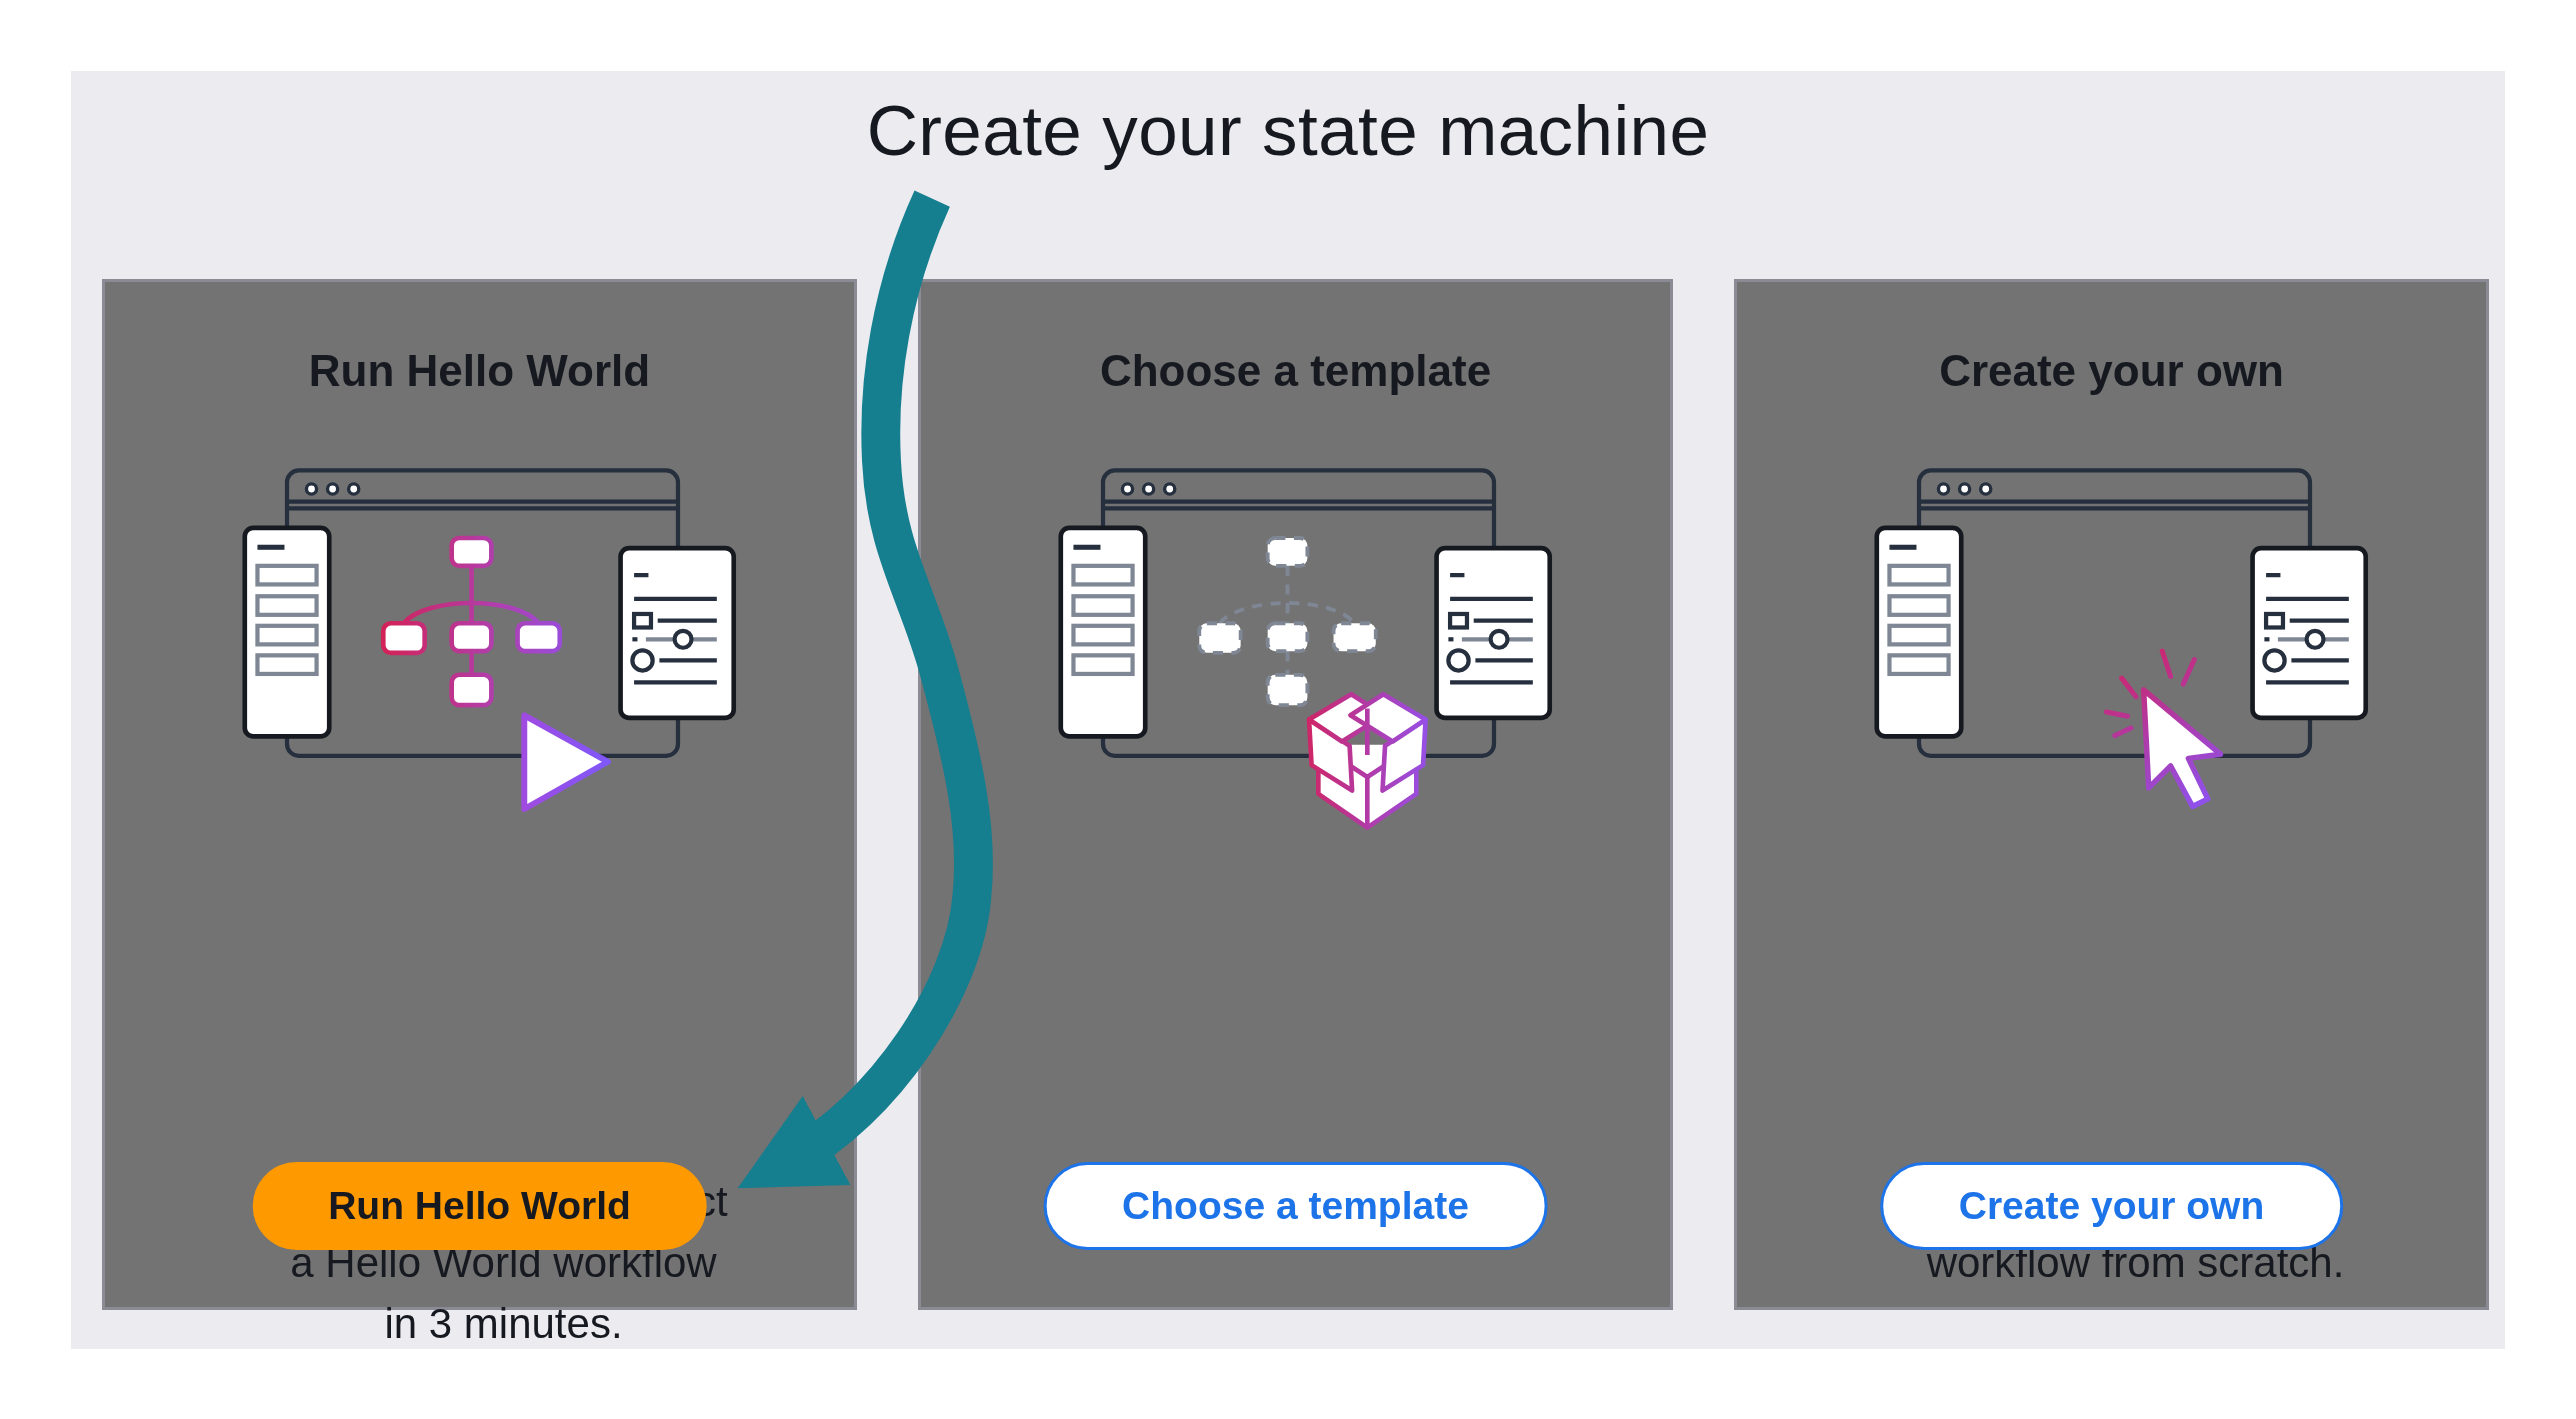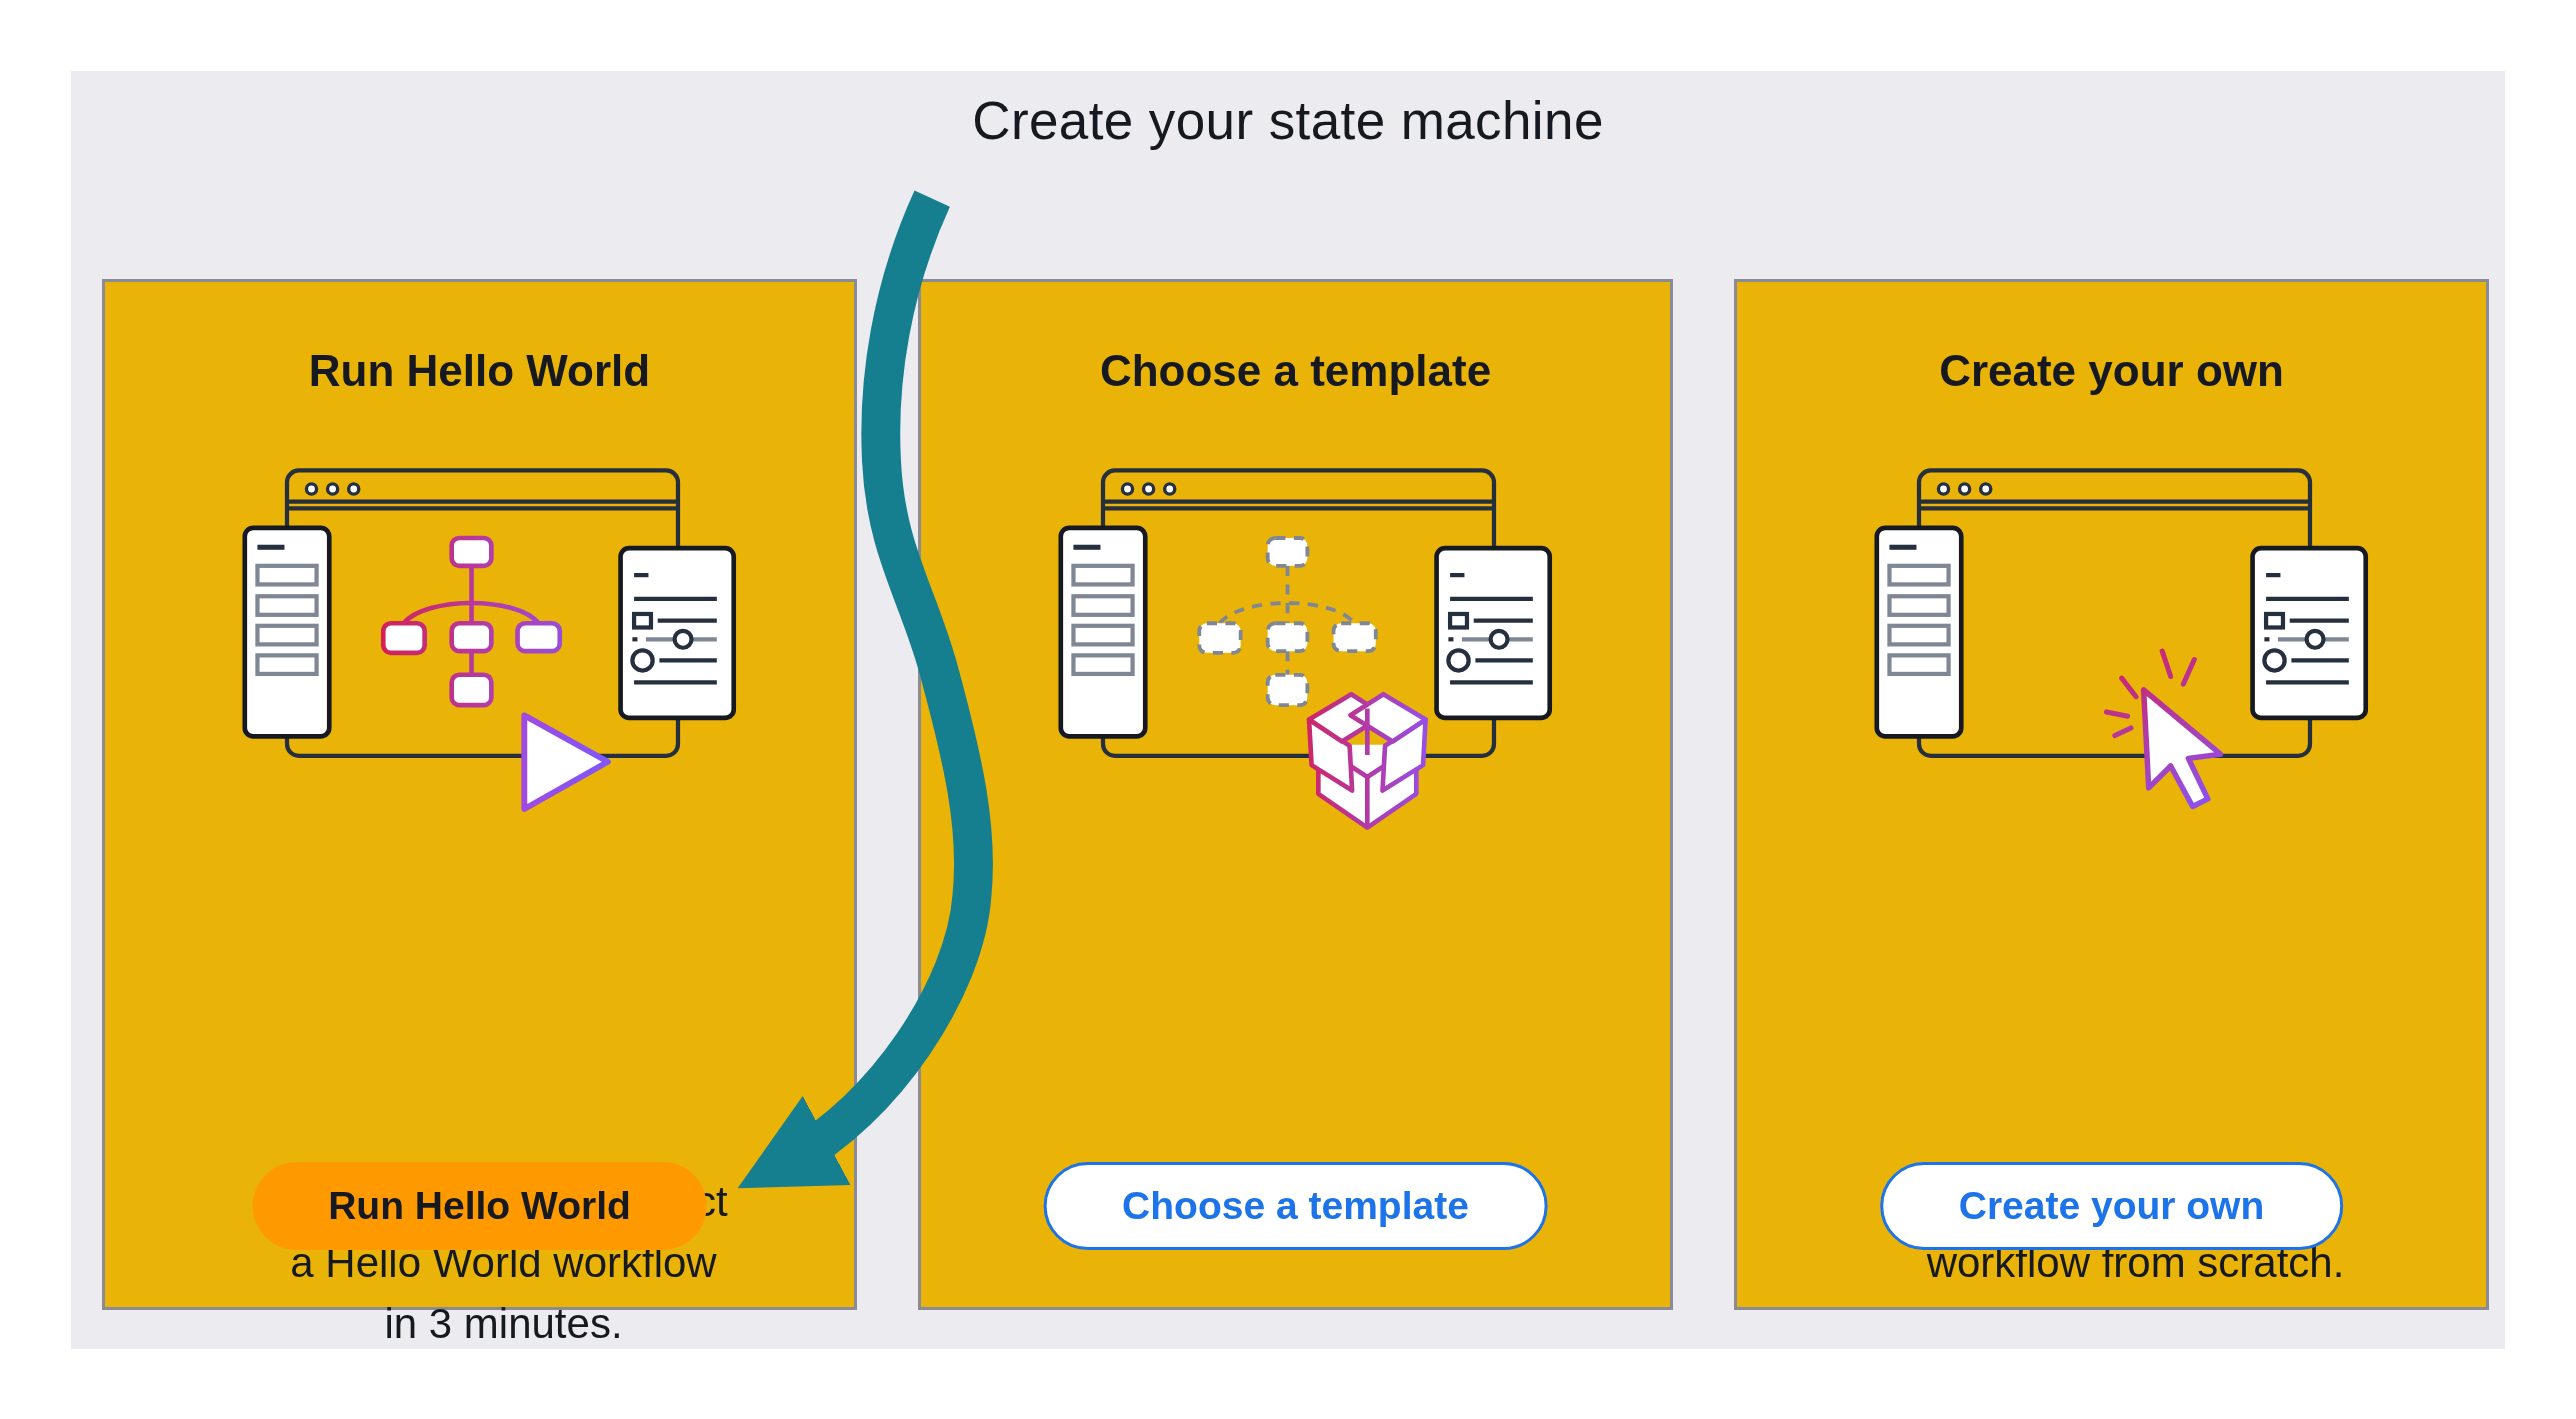--- a/index.html
+++ b/index.html
@@ -12,33 +12,33 @@
     overflow:hidden;
   }
   .dialog{
     position:absolute;left:71px;top:71px;
     width:2434px;height:1278px;
     background:#ebebf0;
   }
   .dialog-title{
     position:absolute;top:18.6px;left:0;right:0;
     margin:0;text-align:center;
-    font-size:53px;font-weight:300;letter-spacing:0.4px;
+    font-size:71px;font-weight:300;letter-spacing:0.4px;
     color:#16191f;
   }
   .cards{
     position:absolute;left:31px;top:208px;
     width:2388px;height:1031px;
     display:flex;gap:61px;
   }
   .card{
     position:relative;
     width:755px;height:1031px;
     box-sizing:border-box;
-    background:#eab308;
+    background:#737373;
     border:3.4px solid #8b8b96;
   }
   .card-heading{
     position:absolute;top:64px;left:0;right:0;
     margin:0;text-align:center;
     font-size:44px;font-weight:700;color:#16191f;
   }
   .illus{
     position:absolute;top:169px;left:0;
     width:755px;height:456px;

